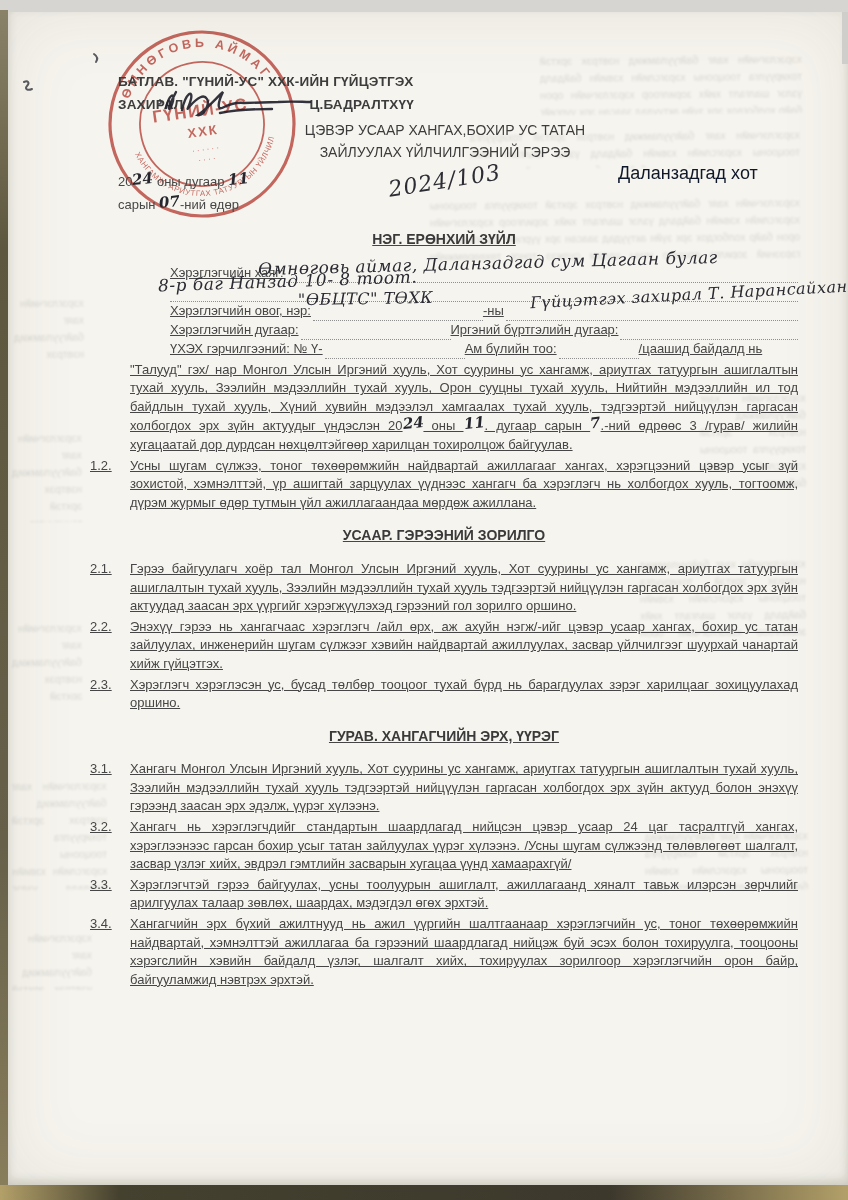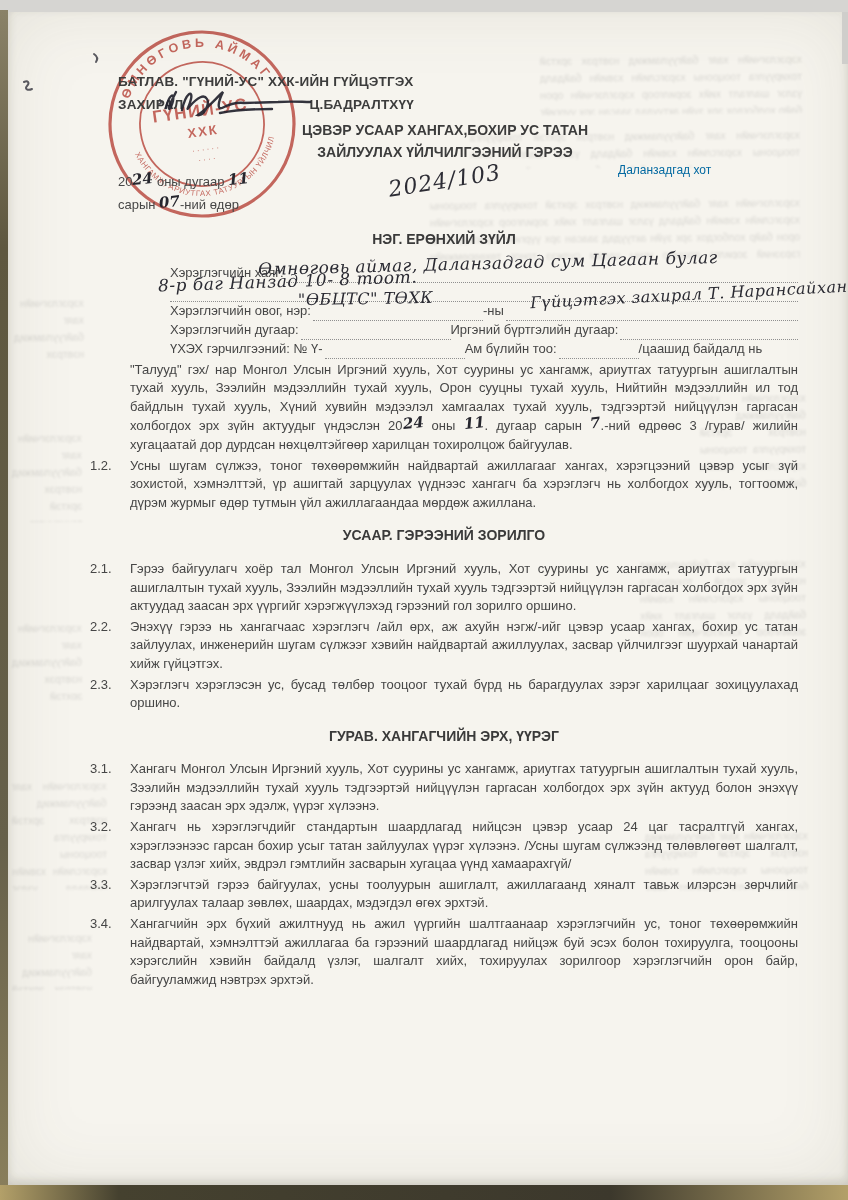--- a/index.html
+++ b/index.html
@@ -16,27 +16,27 @@
 
   .paper{position:absolute;left:8px;top:12px;right:0;bottom:15px;background:#f6f4ee;
     box-shadow:inset 0 0 70px rgba(90,85,60,0.10), inset 0 -4px 10px rgba(60,55,35,0.18);}
 
   
   #bleed-layer{position:absolute;inset:0;z-index:1;pointer-events:none;}
   .bleed{position:absolute;transform:scaleX(-1) rotate(0.5deg);filter:blur(1.2px);opacity:0.17;
     color:#4e4e4e;font-size:10.5px;line-height:17px;text-align:justify;overflow:hidden;}
 
   
-  .printed{color:#454545;}
+  .printed{color:#454545;text-decoration:underline;}
   .hdr-approve{position:absolute;left:118px;top:70px;z-index:3;font-weight:bold;
     font-size:13.5px;line-height:23px;color:#3c3c3c;letter-spacing:0.2px;}
   .doc-title{position:absolute;left:255px;top:119px;width:380px;z-index:3;text-align:center;
-    font-weight:bold;font-size:14px;line-height:22px;color:#3c3c3c;}
+    font-weight:normal;font-size:14px;line-height:22px;color:#3c3c3c;}
   .date-block{position:absolute;left:118px;top:170px;z-index:3;font-size:13px;line-height:23px;color:#474747;}
-  .city{position:absolute;left:618px;top:163px;z-index:3;font-size:12px;color:#0369a1;}
+  .city{position:absolute;left:618px;top:163px;z-index:3;font-size:18px;color:#0f172a;}
   .contract-no{position:absolute;left:388px;top:168px;z-index:4;font-family:"DejaVu Serif",serif;
     font-style:italic;font-size:22px;color:#2c2c34;transform:rotate(-9deg);letter-spacing:1px;}
 
   
   .hw{font-family:"DejaVu Serif",serif;font-style:italic;color:#2a2a32;}
   .hwd{font-family:"DejaVu Serif",serif;font-style:italic;font-size:15px;color:#26262e;
     display:inline-block;transform:translateY(-2px) rotate(-6deg);font-weight:bold;}
 
   
   .flow{position:absolute;left:90px;top:230px;width:708px;z-index:3;font-size:13px;

